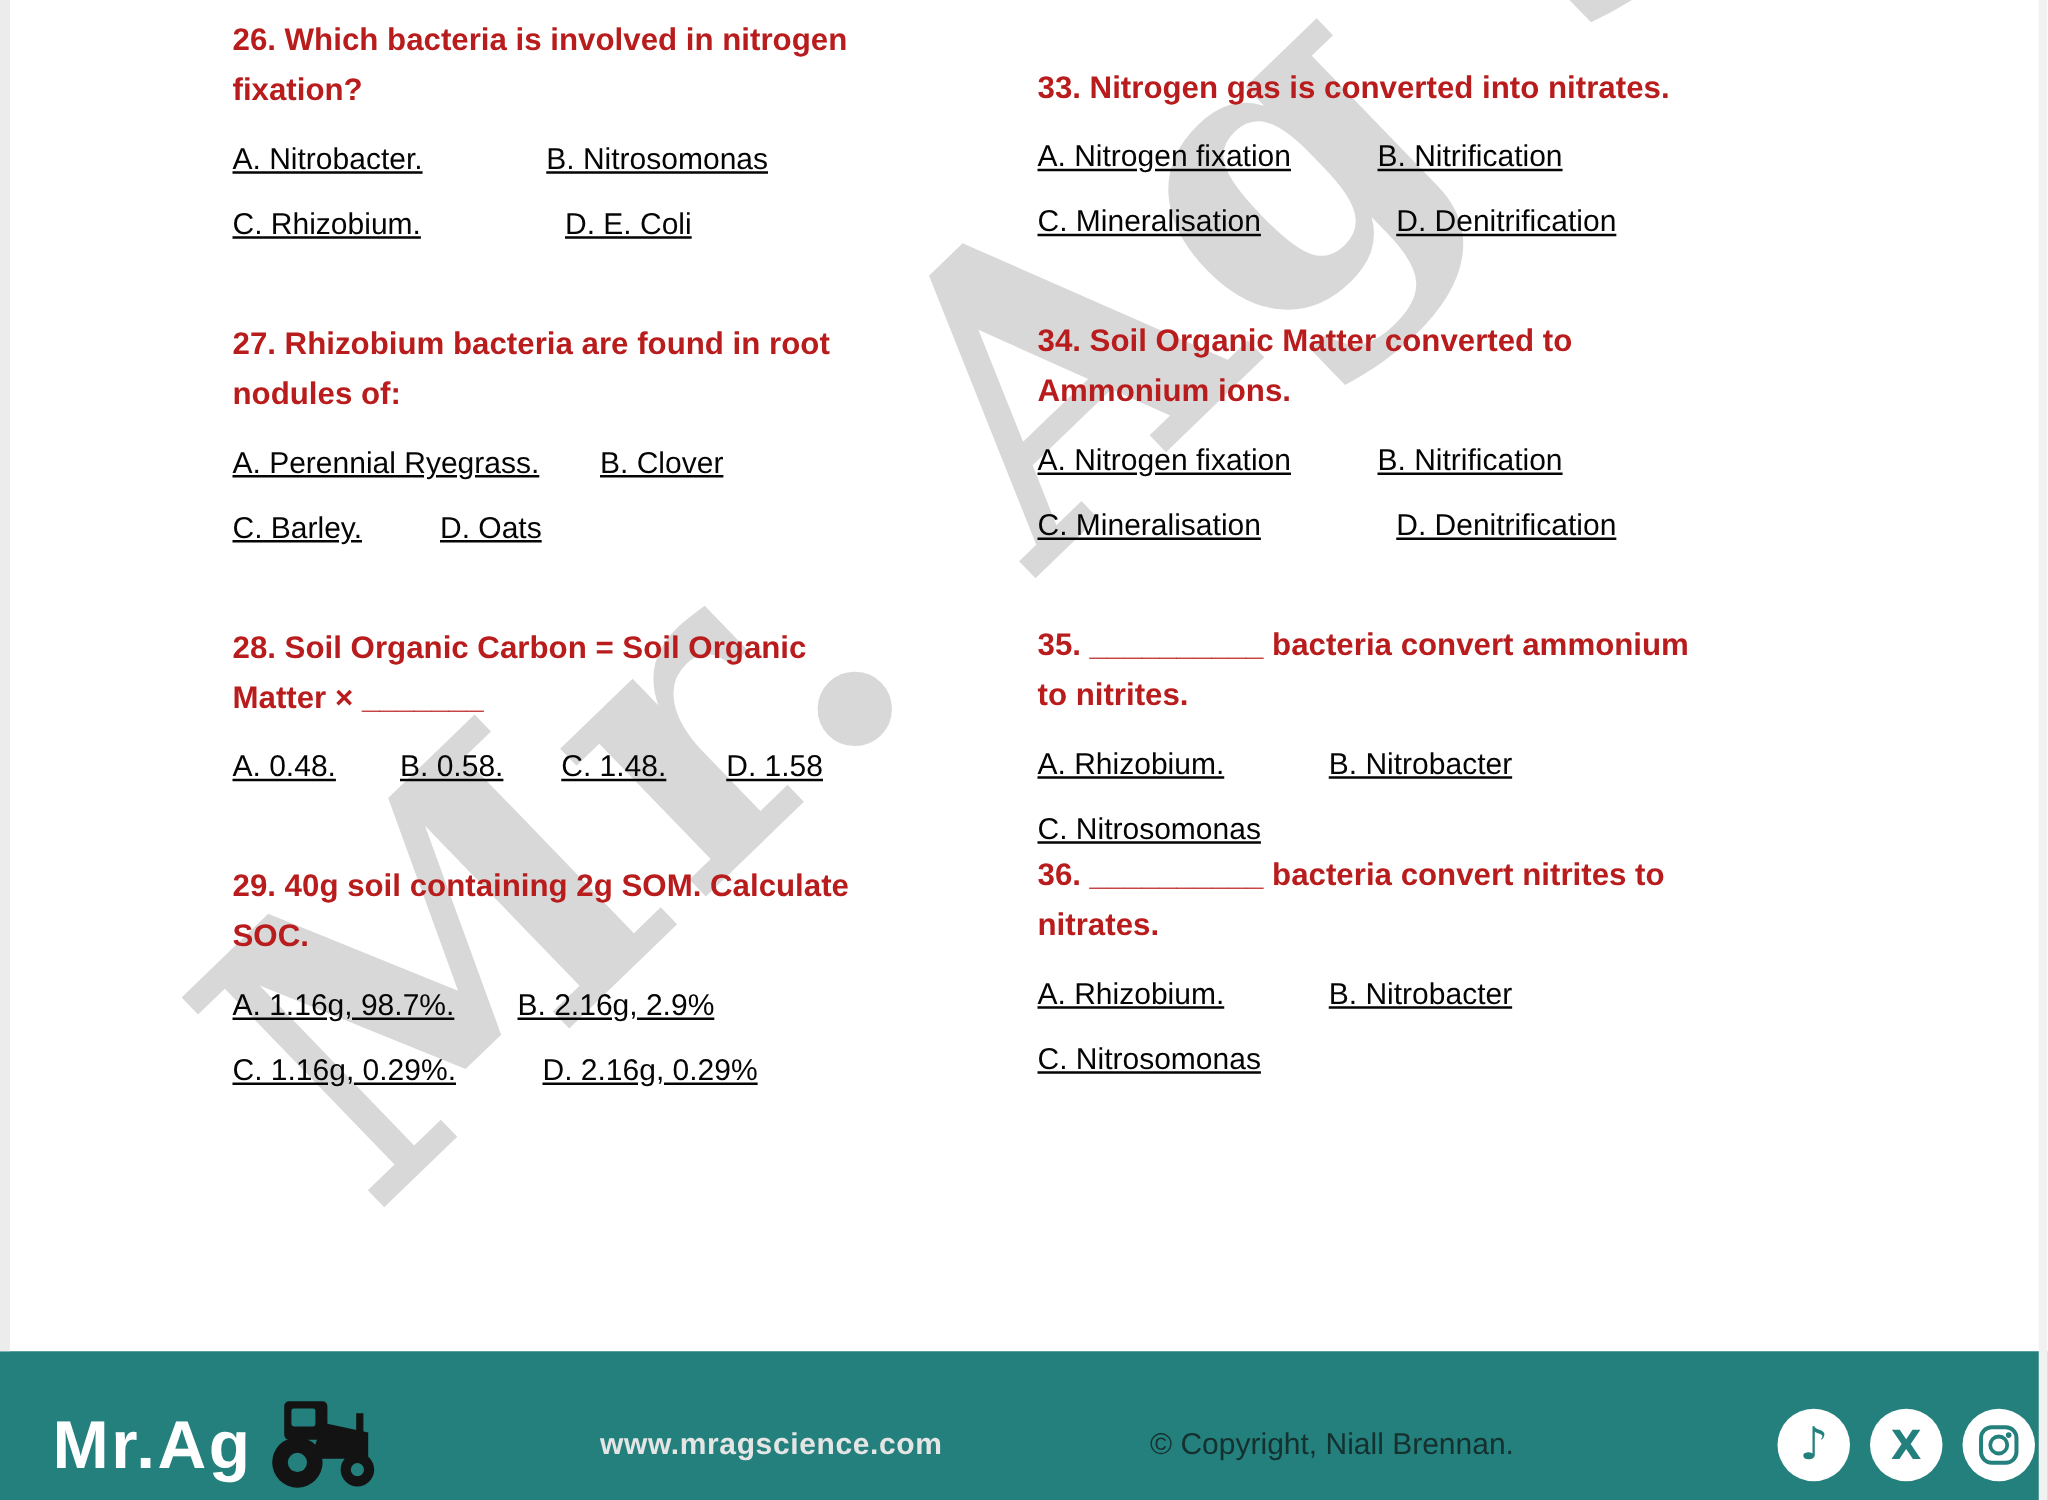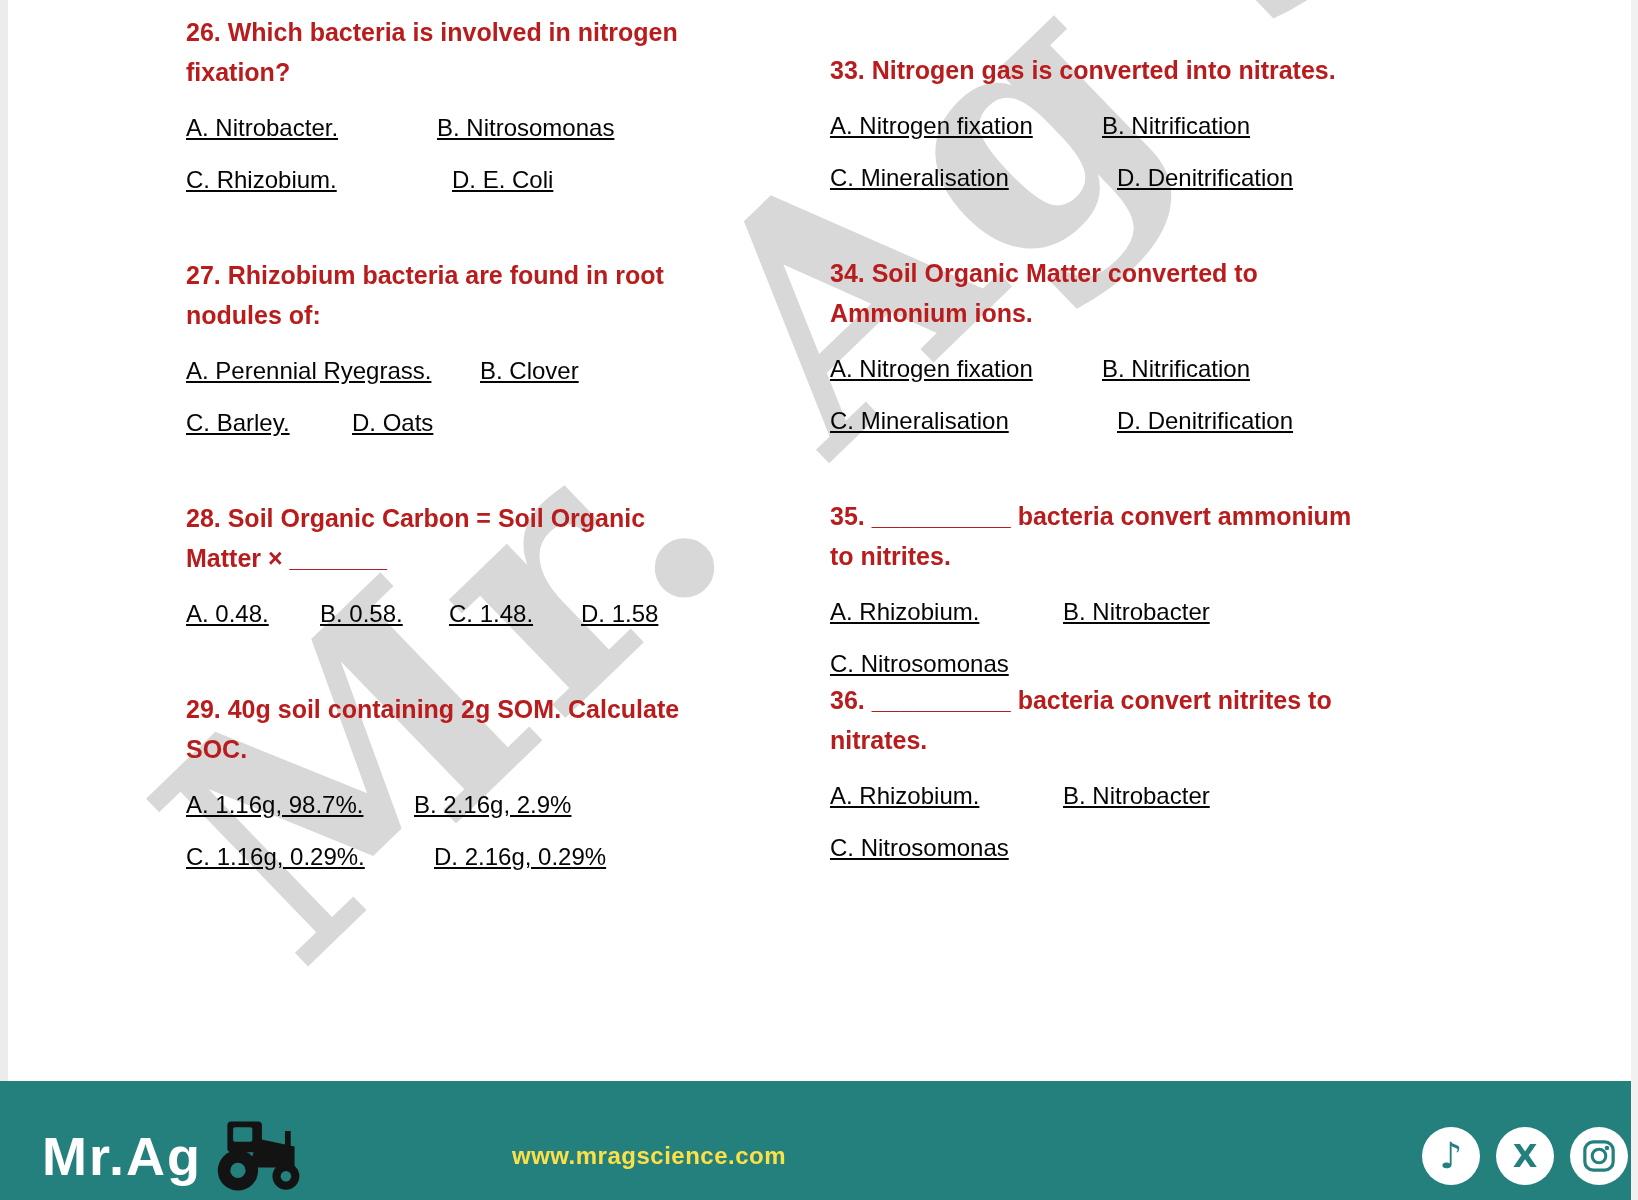--- a/index.html
+++ b/index.html
@@ -46,21 +46,21 @@
   .footer{
     position:absolute;left:0;top:1081px;width:1638px;height:149px;
     background:#24807D;z-index:3;
   }
   .f-abs{position:absolute;top:50%;transform:translateY(-50%);}
   .f-logo{
     left:42px;color:#ffffff;font-size:54px;font-weight:700;
     letter-spacing:2px;font-family:"Liberation Sans", sans-serif;
   }
   .f-tractor{left:212px;margin-top:3px;}
-  .f-site{left:480px;color:#fde047;font-size:24px;font-weight:700;letter-spacing:.5px;margin-left:32px;}
+  .f-site{left:480px;color:#e5e5e5;font-size:24px;font-weight:700;letter-spacing:.5px;}
   .f-copy{left:920px;color:#14302f;font-size:24px;font-weight:400;}
   .f-social{left:1422px;display:flex;gap:16px;}
   .s-circle{
     width:58px;height:58px;border-radius:50%;background:#ffffff;
     display:flex;align-items:center;justify-content:center;
     color:#24807D;
   }
   .s-glyph{font-size:32px;font-weight:700;line-height:1;font-family:"DejaVu Sans", sans-serif;}
   .s-glyph.note{font-size:36px;}
 </style>
@@ -191,20 +191,21 @@
       <rect x="76" y="12" width="6" height="20" fill="#131313"></rect>
       <circle cx="27" cy="53" r="21" fill="#131313"></circle>
       <circle cx="27" cy="53" r="8" fill="#24807D"></circle>
       <circle cx="77" cy="59" r="14" fill="#131313"></circle>
       <circle cx="77" cy="59" r="5.5" fill="#24807D"></circle>
     </svg>
   </div>
 
   <div class="f-abs f-site">www.mragscience.com</div>
 
+  <div class="f-abs f-copy">© Copyright, Niall Brennan.</div>
 
   <div class="f-abs f-social">
     <div class="s-circle">
       <span class="s-glyph note">♪</span>
     </div>
     <div class="s-circle">
       <span class="s-glyph">X</span>
     </div>
     <div class="s-circle">
       <svg width="34" height="34" viewBox="0 0 36 36" xmlns="http://www.w3.org/2000/svg">

